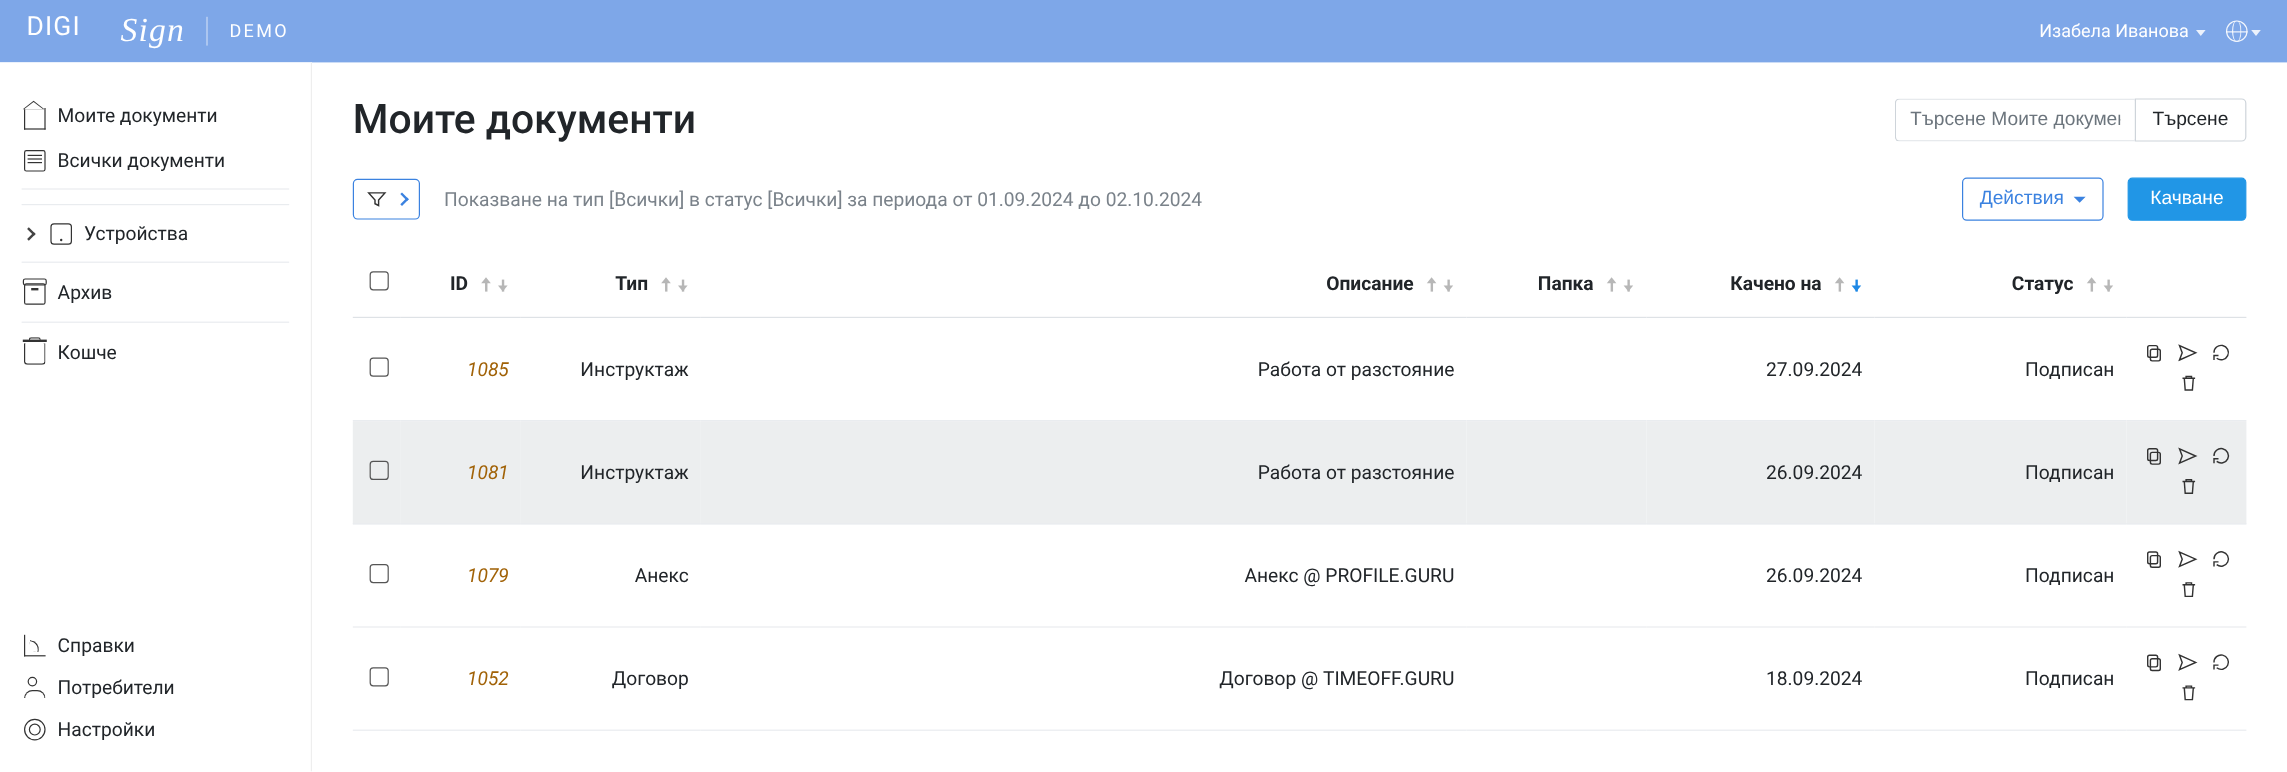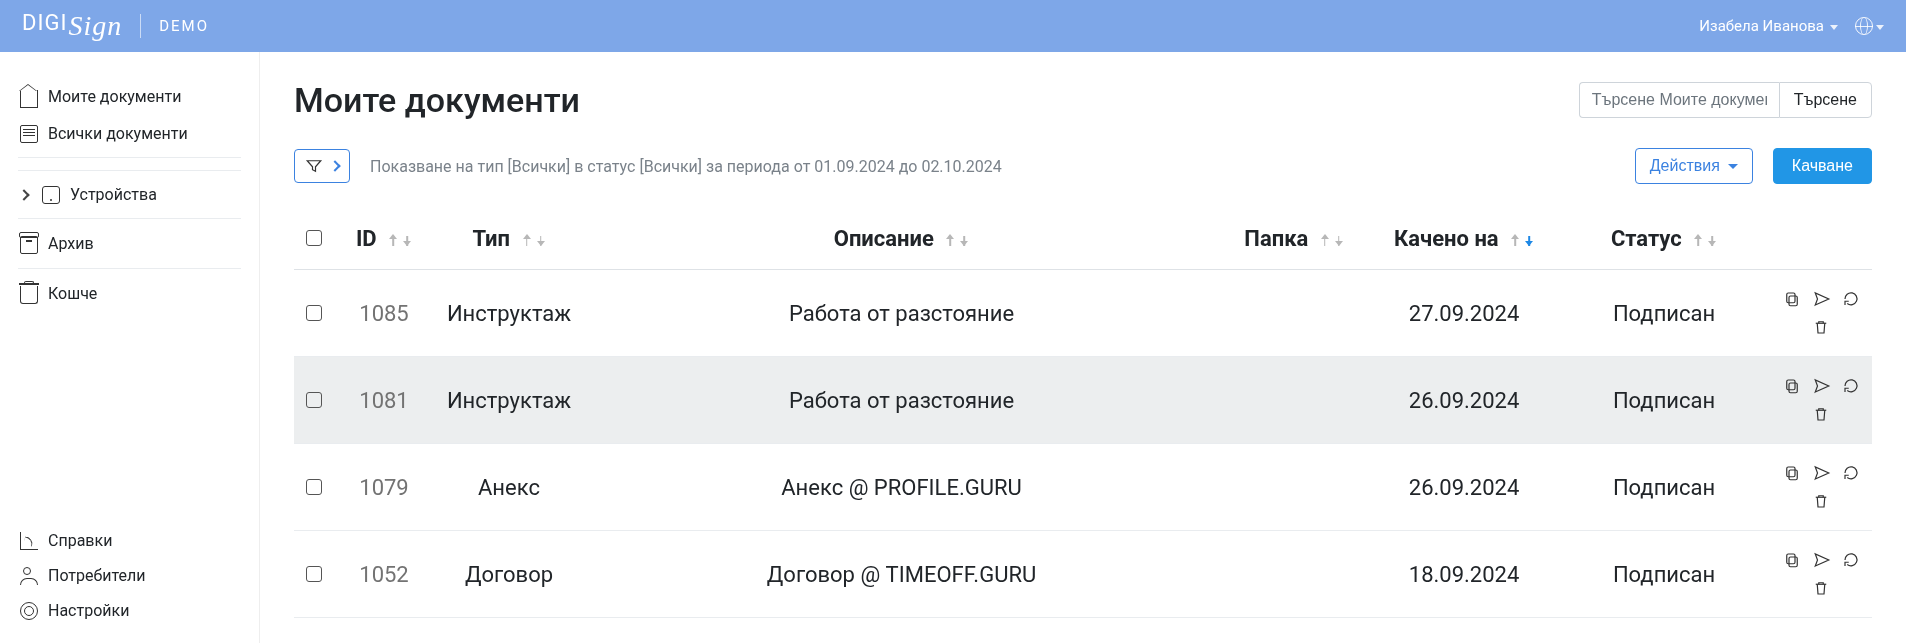--- a/index.html
+++ b/index.html
@@ -32,20 +32,21 @@
     letter-spacing: 1px;
     display: flex;
     align-items: flex-start;
     gap: 1px;
   }
   .brand-logo .sig {
     font-family: cursive;
     font-style: italic;
     font-size: 28px;
     font-weight: 500;
+    margin-left: 32px;
   }
   .brand-divider {
     width: 1px;
     height: 24px;
     background: rgba(255,255,255,0.6);
   }
   .brand-demo {
     font-size: 15px;
     letter-spacing: 2px;
     text-align: center;
@@ -262,24 +263,24 @@
     font-size: 16px;
     cursor: pointer;
   }
 
   
   table.doc-table {
     width: 100%;
     border-collapse: collapse;
   }
   .doc-table th, .doc-table td {
-    text-align: center;
+    text-align: right;
     padding: 18px 10px;
     vertical-align: middle;
-    font-size: 22px;
+    font-size: 16px;
   }
   .doc-table thead th {
     font-weight: 700;
     border-bottom: 1px solid #dee2e6;
     white-space: nowrap;
     color:#212529;
   }
   .doc-table tbody tr {
     border-bottom: 1px solid #e9ecef;
   }
@@ -296,21 +297,21 @@
   .arrow.up::after { content:''; position:absolute; top:0; left:50%; width:0;height:0; border-left:4px solid transparent; border-right:4px solid transparent; border-bottom:5px solid #333; transform:translateX(-50%);}
   .arrow.down::after { content:''; position:absolute; bottom:0; left:50%; width:0;height:0; border-left:4px solid transparent; border-right:4px solid transparent; border-top:5px solid #333; transform:translateX(-50%);}
   .arrow.active { opacity:1;}
   .arrow.active::before { background:#1e88e5;}
   .arrow.active.down::after { border-top-color:#1e88e5;}
 
   .checkbox {
     width:16px;height:16px; border:1.6px solid #555; border-radius:3px;
     display:inline-block; cursor:pointer;
   }
-  .id-link { color:#737373; text-decoration:none; cursor:pointer;}
+  .id-link { color:#a16207; text-decoration:none; cursor:pointer;font-style:italic;}
   .row-actions {
     text-align:right;
     white-space: nowrap;
   }
   .row-actions .act {
     display:inline-flex; align-items:center; justify-content:center;
     width:22px; height:22px; margin-left:2px; cursor:pointer;
     color:#333;
   }
   .row-actions .trash-row {

